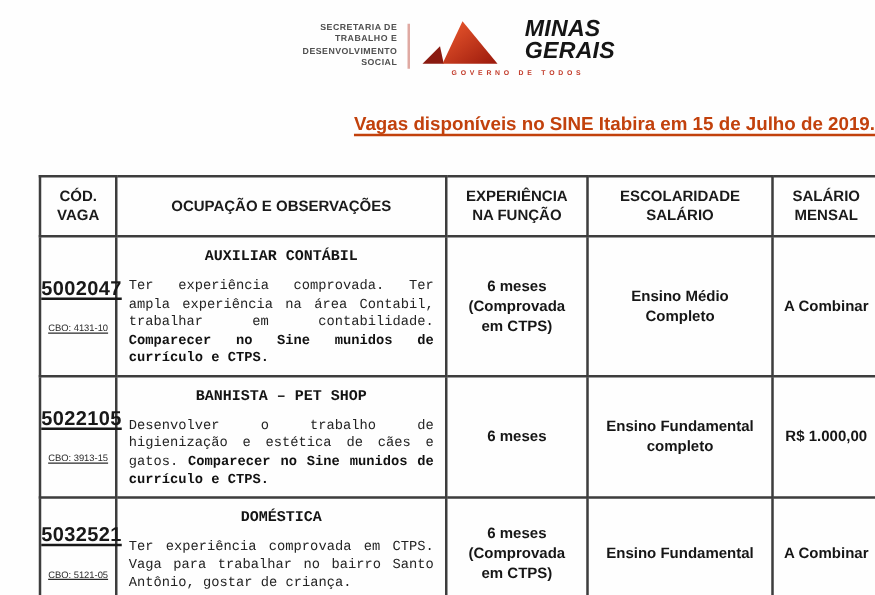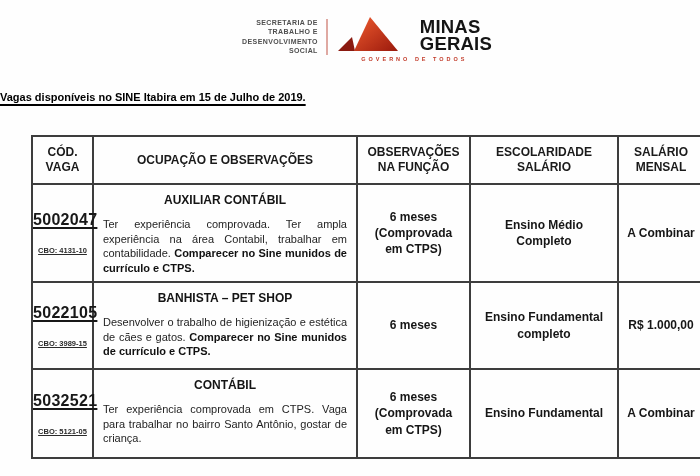--- a/index.html
+++ b/index.html
@@ -28,21 +28,21 @@
     line-height: 1.35;
     letter-spacing: 0.4px;
     white-space: pre-line;
   }
   .logo-divider {
     width: 2px; height: 36px;
     background: #dfa9a2;
     margin: 0 9px 0 8px;
   }
   .brand { display: flex; flex-direction: column; align-items: center; }
-  .brand-main { display: flex; align-items: flex-end; gap: 21px; }
+  .brand-main { display: flex; align-items: center; gap: 21px; font-style: italic; }
   .brand-triangle { display: block; }
   .brand-text {
     font-size: 18.5px;
     font-weight: bold;
     line-height: 0.88;
     letter-spacing: 0.2px;
     color: #151515;
     white-space: pre-line;
   }
   .brand-tagline {
@@ -51,25 +51,25 @@
     letter-spacing: 3px;
     color: #c23b2a;
     margin-top: 4px;
     align-self: stretch;
     text-align: center;
     white-space: nowrap;
   }
 
   
   .doc-title {
-    text-align: left;
+    text-align: right;
     margin-top: 29px;
-    font-size: 11px;
-    font-weight: bold;
-    color: #000000;
+    font-size: 15px;
+    font-weight: bold;
+    color: #c2410c;
   }
   .doc-title span {
     text-decoration: underline;
     text-decoration-thickness: 2px;
     text-underline-offset: 3px;
   }
 
   
   table.vagas {
     border-collapse: collapse;
@@ -102,26 +102,26 @@
     letter-spacing: 0.3px;
     text-decoration: underline;
     text-decoration-thickness: 1.5px;
     text-underline-offset: 2px;
     color: #181818;
   }
   .cbo {
     display: block;
     margin-top: 17px;
     font-size: 7.5px;
-    font-weight: bold;
+    font-weight: normal;
     text-decoration: underline;
     color: #2a2a2a;
   }
 
-  td.occ-cell { vertical-align: top; padding: 7px 9px 5px 9px; }
+  td.occ-cell { vertical-align: top; padding: 7px 9px 5px 9px; font-family: Liberation Mono, monospace; }
   .occ-title {
     text-align: center;
     font-weight: bold;
     font-size: 12px;
     color: #141414;
     margin: 1px 0 10px 0;
   }
   .occ-desc {
     font-size: 11px;
     line-height: 1.32;
@@ -181,21 +181,21 @@
       <col style="width:264px">
       <col style="width:113px">
       <col style="width:148px">
       <col style="width:86px">
     </colgroup>
     <thead>
       <tr>
         <th>CÓD.
 VAGA</th>
         <th>OCUPAÇÃO E OBSERVAÇÕES</th>
-        <th>OBSERVAÇÕES
+        <th>EXPERIÊNCIA
 NA FUNÇÃO</th>
         <th>ESCOLARIDADE
 SALÁRIO</th>
         <th>SALÁRIO
 MENSAL</th>
       </tr>
     </thead>
     <tbody>
       <tr class="row-1">
         <td class="code-cell">
@@ -209,38 +209,38 @@
         <td class="center-cell">6 meses
 (Comprovada
 em CTPS)</td>
         <td class="center-cell">Ensino Médio
 Completo</td>
         <td class="center-cell">A Combinar</td>
       </tr>
       <tr class="row-2">
         <td class="code-cell">
           <span class="code">5022105</span>
-          <span class="cbo">CBO: 3989-15</span>
+          <span class="cbo">CBO: 3913-15</span>
         </td>
         <td class="occ-cell">
           <div class="occ-title">BANHISTA – PET SHOP</div>
           <div class="occ-desc"><span>Desenvolver o trabalho de higienização e estética de cães e gatos. </span><span class="desc-bold">Comparecer no Sine munidos de currículo e CTPS.</span></div>
         </td>
         <td class="center-cell">6 meses</td>
         <td class="center-cell">Ensino Fundamental
 completo</td>
         <td class="center-cell">R$ 1.000,00</td>
       </tr>
       <tr class="row-3">
         <td class="code-cell">
           <span class="code">5032521</span>
           <span class="cbo">CBO: 5121-05</span>
         </td>
         <td class="occ-cell">
-          <div class="occ-title">CONTÁBIL</div>
+          <div class="occ-title">DOMÉSTICA</div>
           <div class="occ-desc"><span>Ter experiência comprovada em CTPS. Vaga para trabalhar no bairro Santo Antônio, gostar de criança.</span><span class="desc-bold"></span></div>
         </td>
         <td class="center-cell">6 meses
 (Comprovada
 em CTPS)</td>
         <td class="center-cell">Ensino Fundamental</td>
         <td class="center-cell">A Combinar</td>
       </tr>
     </tbody>
   </table>

